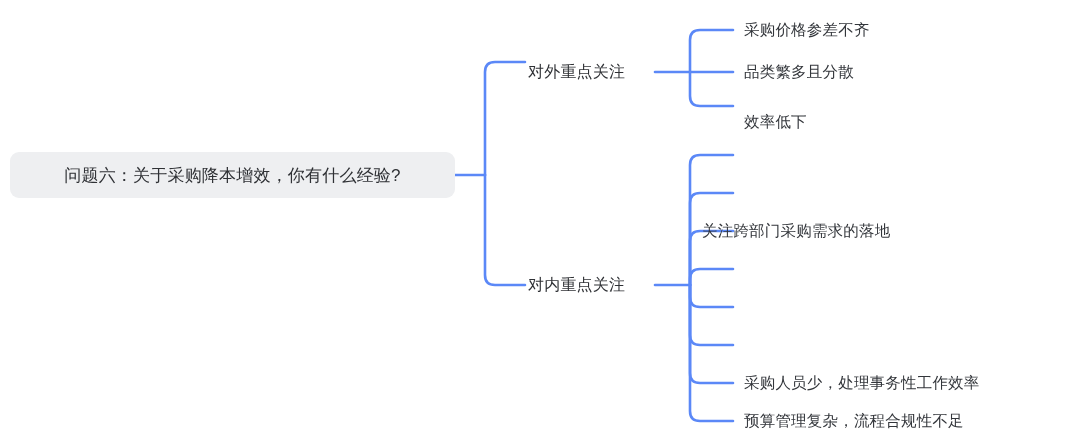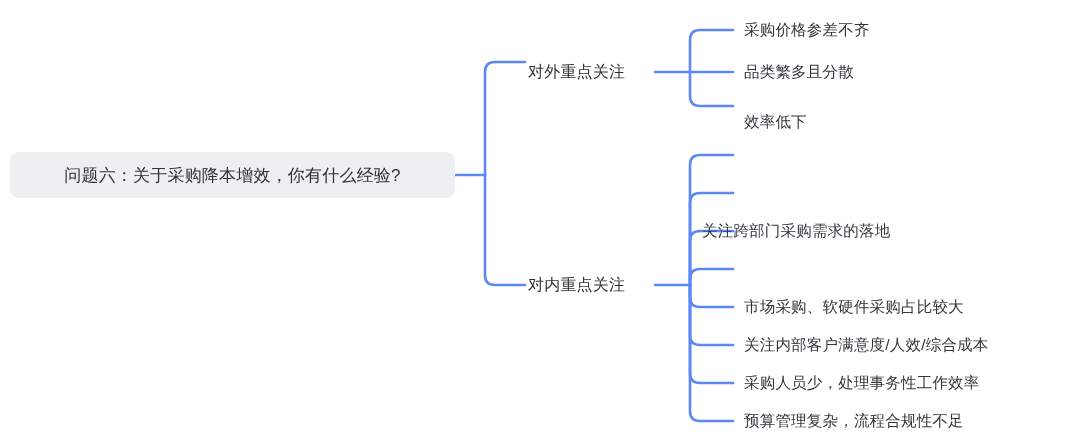--- a/index.html
+++ b/index.html
@@ -115,26 +115,20 @@
   <div class="leaf-label" style="left:744px; top:72px;font-family:Liberation Serif, serif;">
     <span>品类繁多且分散</span>
   </div>
   <div class="leaf-label" style="left:744px; top:122px;">
     <span>效率低下</span>
   </div>
 
   <div class="leaf-label" style="left:702px; top:231px;">
     <span>关注跨部门采购需求的落地</span>
   </div>
-  <div class="leaf-label" style="left:744px; top:307px;">
-    <span>市场采购、软硬件采购占比较大</span>
-  </div>
-  <div class="leaf-label" style="left:744px; top:345px;">
-    <span>关注内部客户满意度/人效/综合成本</span>
-  </div>
   <div class="leaf-label" style="left:744px; top:383px;">
     <span>采购人员少，处理事务性工作效率</span>
   </div>
   <div class="leaf-label" style="left:744px; top:421px;">
     <span>预算管理复杂，流程合规性不足</span>
   </div>
 
 </div>
 
 </body></html>

